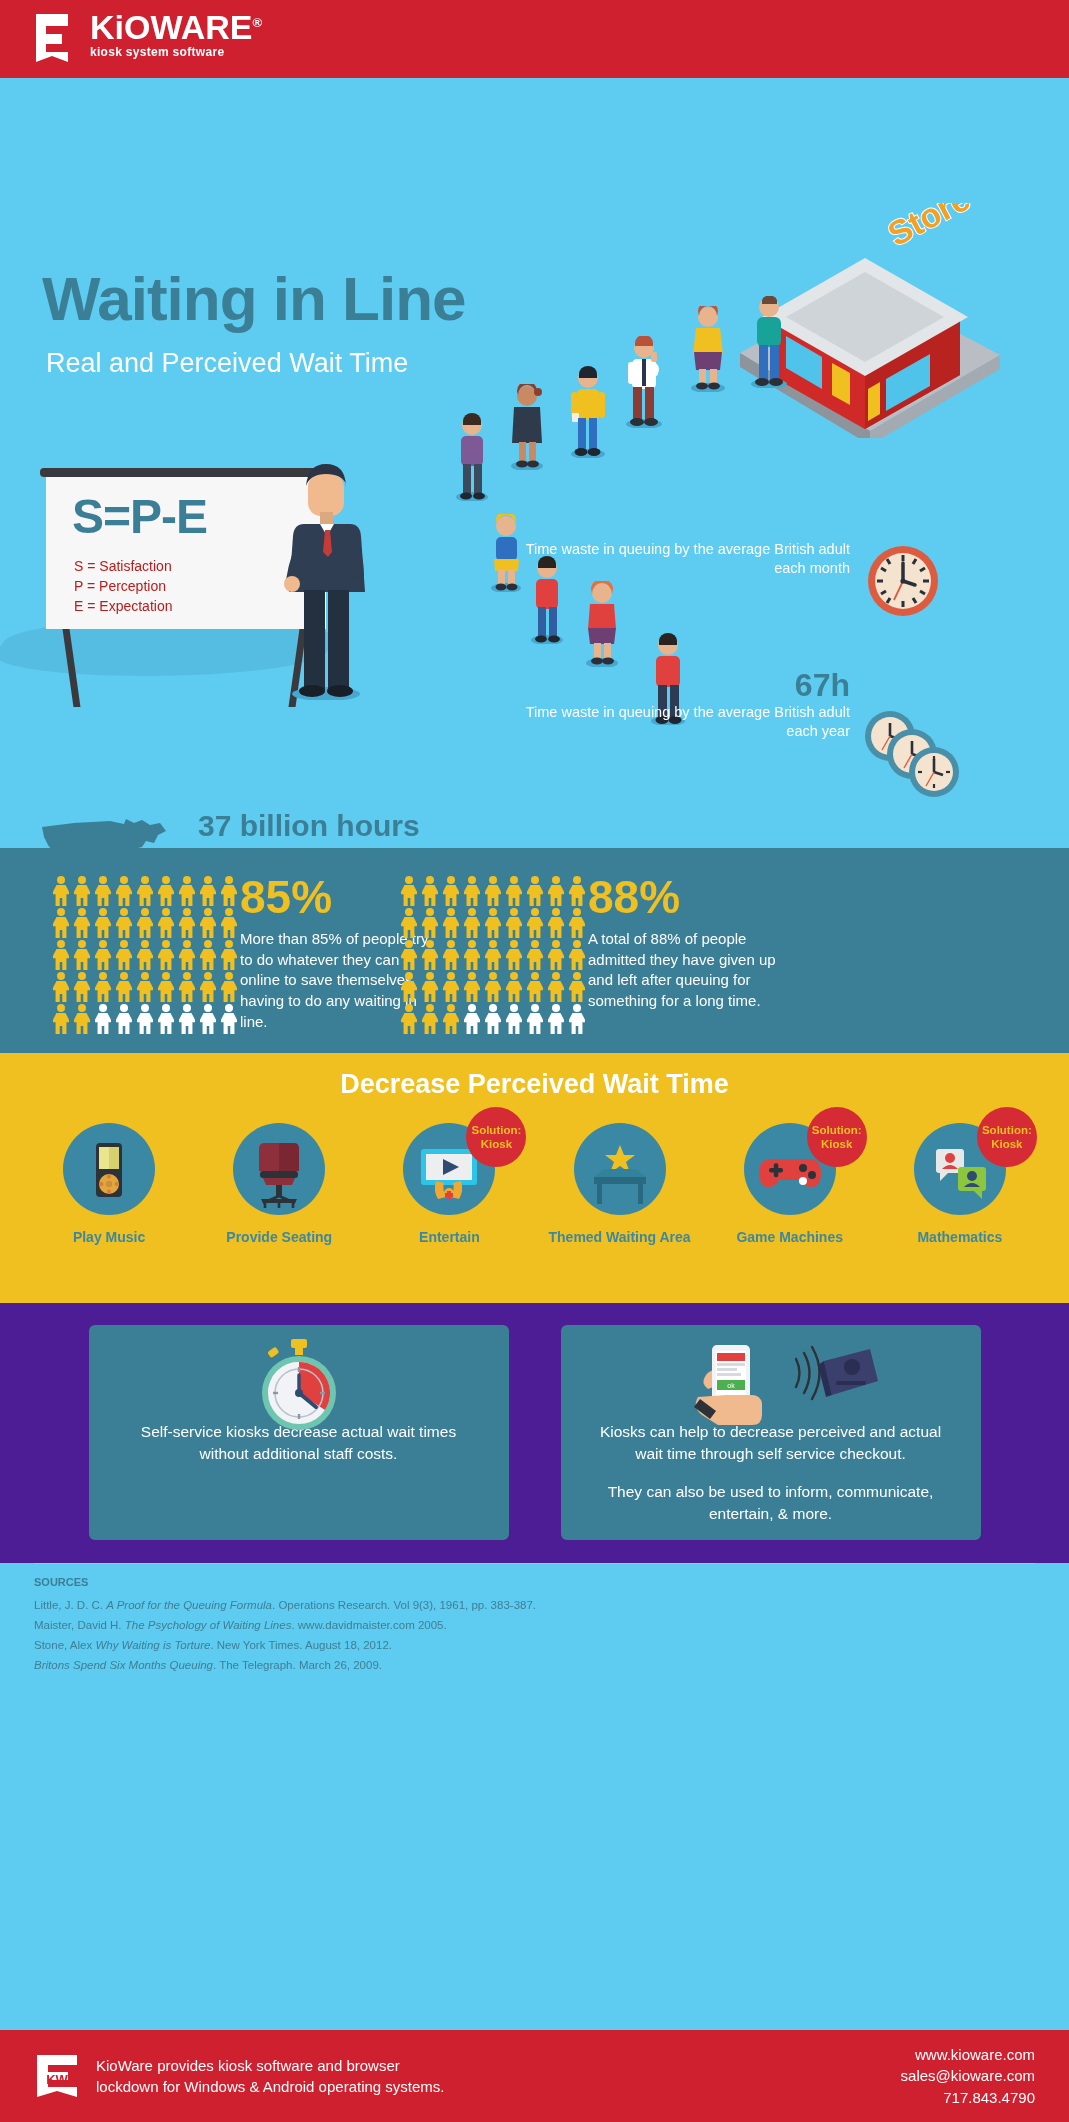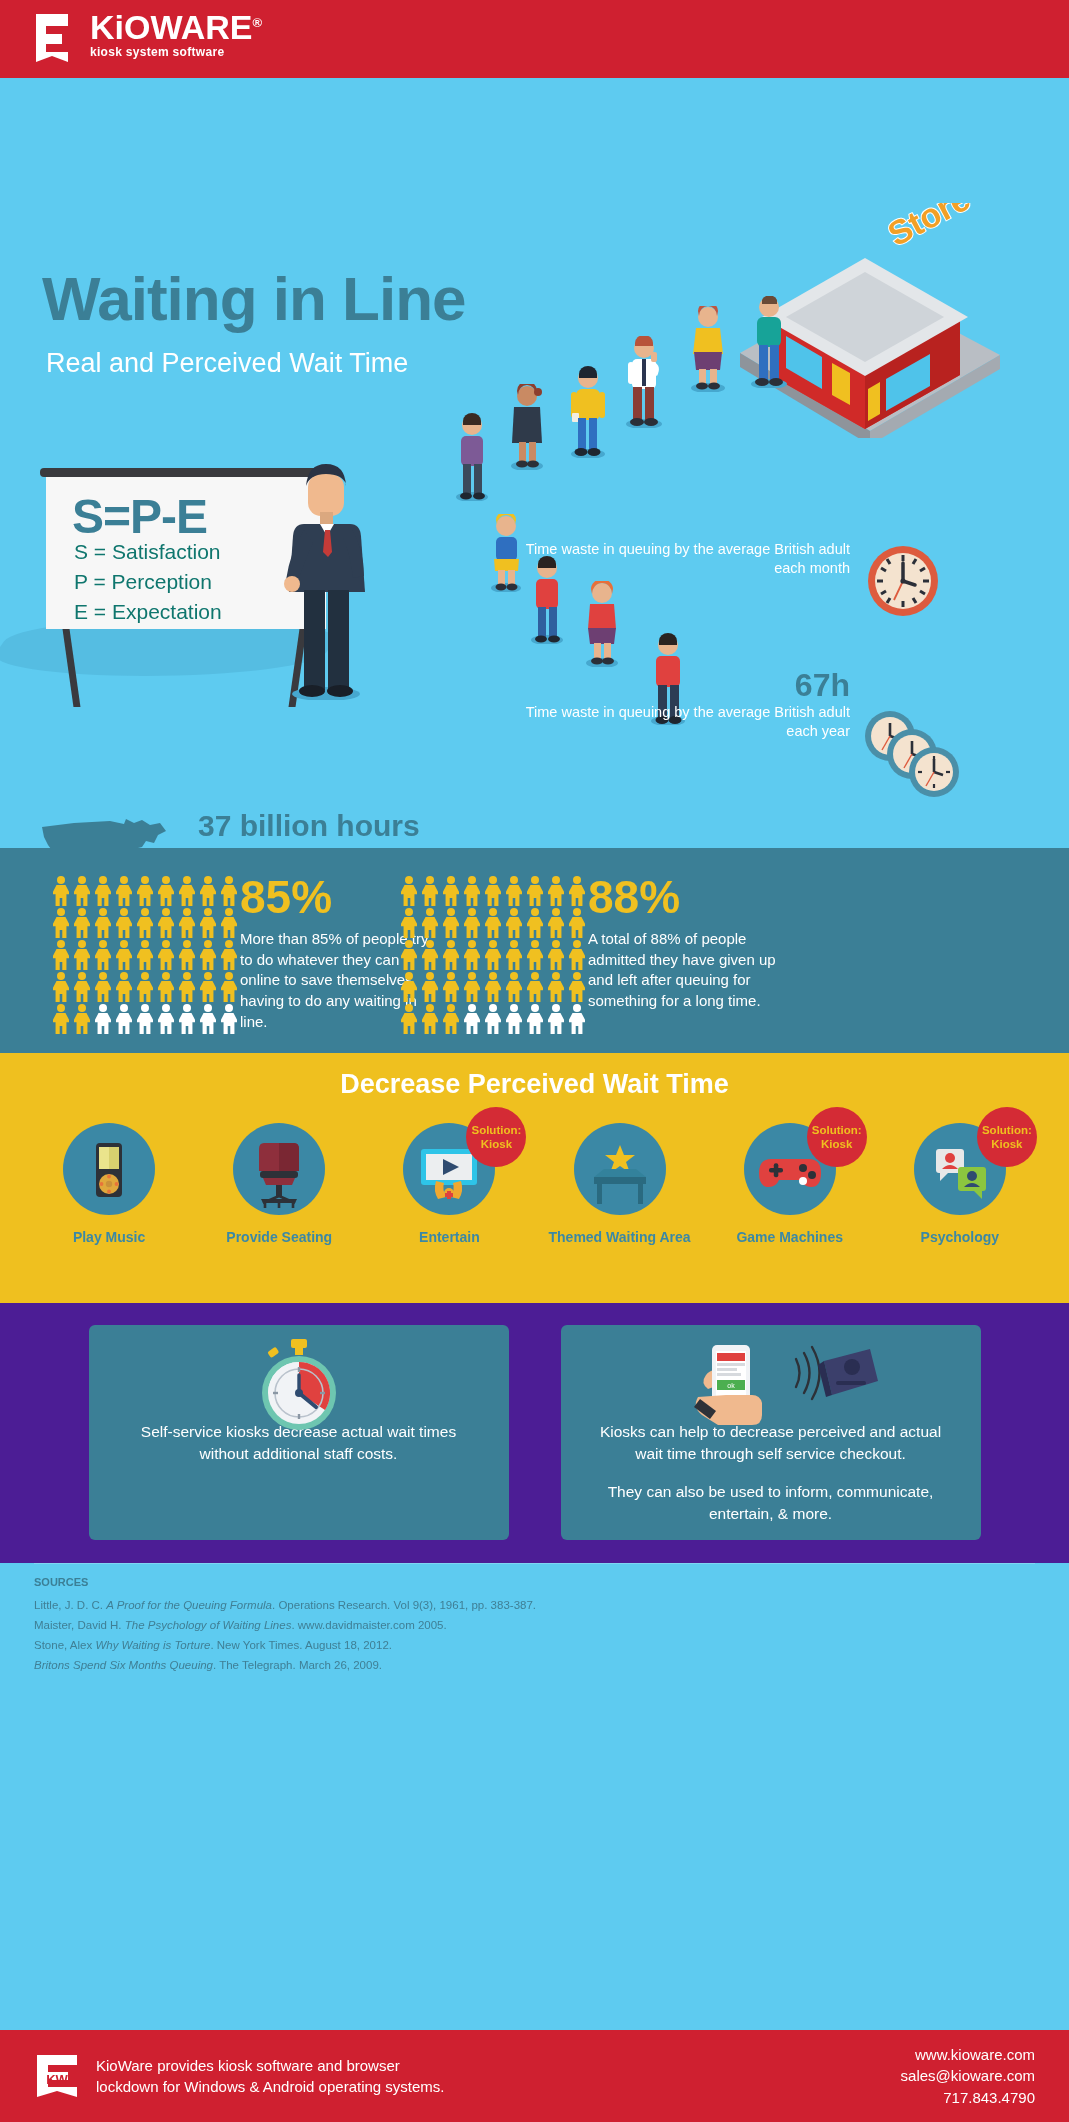--- a/index.html
+++ b/index.html
@@ -74,22 +74,22 @@
   }
   .board-face {
     width: 280px; height: 152px; background: #f7f7f7; margin-left: 6px;
     position: relative;
   }
   .board-formula {
     position: absolute; left: 26px; top: 12px;
     font-size: 48px; font-weight: bold; color: #3b7f96; letter-spacing: -1px;
   }
   .board-legend {
-    position: absolute; left: 28px; top: 60px;
-    font-size: 21px; color: #0f766e; line-height: 1.42;
+    position: absolute; left: 28px; top: 80px;
+    font-size: 14px; color: #b91c1c; line-height: 1.42;
   }
   .board-legs { position: absolute; left: 14px; top: 161px; width: 280px; height: 82px; }
   .board-leg {
     position: absolute; width: 7px; height: 78px; background: #3a3a3e;
   }
   .board-leg.l { left: 14px; transform: skewX(8deg); }
   .board-leg.r { left: 240px; transform: skewX(-8deg); }
   .board-shadow {
     position: absolute; left: 0px; top: 540px; width: 330px; height: 58px;
     background: #55bde2; border-radius: 50% / 40%;
@@ -990,21 +990,21 @@
             <rect x="22" y="26" width="28" height="24" rx="3" fill="#e8e8e8"></rect>
             <polygon points="26,50 26,58 34,50" fill="#e8e8e8"></polygon>
             <circle cx="36" cy="35" r="5" fill="#e0413f"></circle>
             <path d="M28 46 q8 -8 16 0 z" fill="#e0413f"></path>
             <rect x="44" y="44" width="28" height="24" rx="3" fill="#8cc63f"></rect>
             <polygon points="68,68 68,76 60,68" fill="#8cc63f"></polygon>
             <circle cx="58" cy="53" r="5" fill="#2f4b70"></circle>
             <path d="M50 64 q8 -8 16 0 z" fill="#2f4b70"></path>
           </svg>
         </div>
-        <div class="sol-label">Psychology</div>
+        <div class="sol-label">Mathematics</div>
       </div>
 
     </div>
   </div>
 
   <div class="band-boxes">
     <div class="boxrow">
 
       <div class="kbox">
         <div class="kbox-art">

